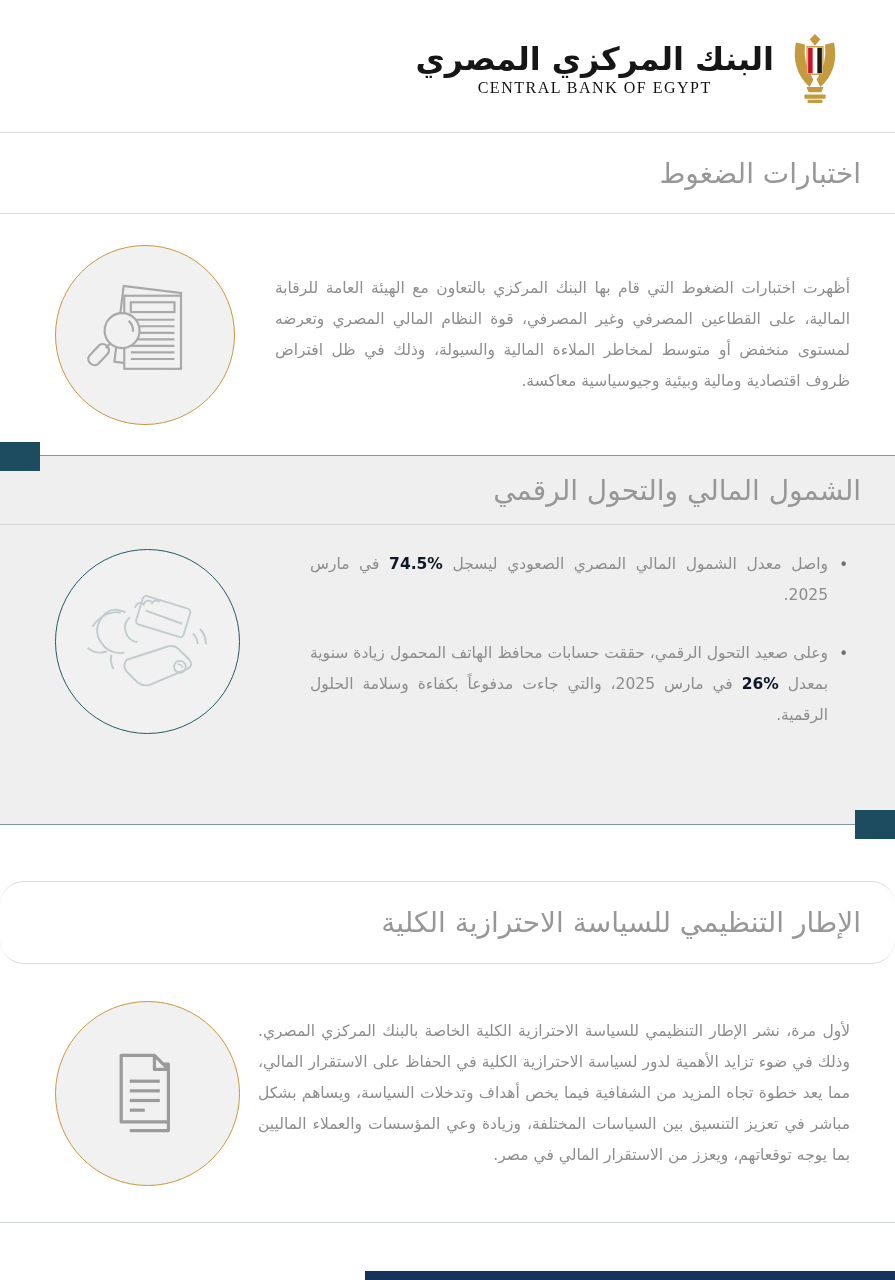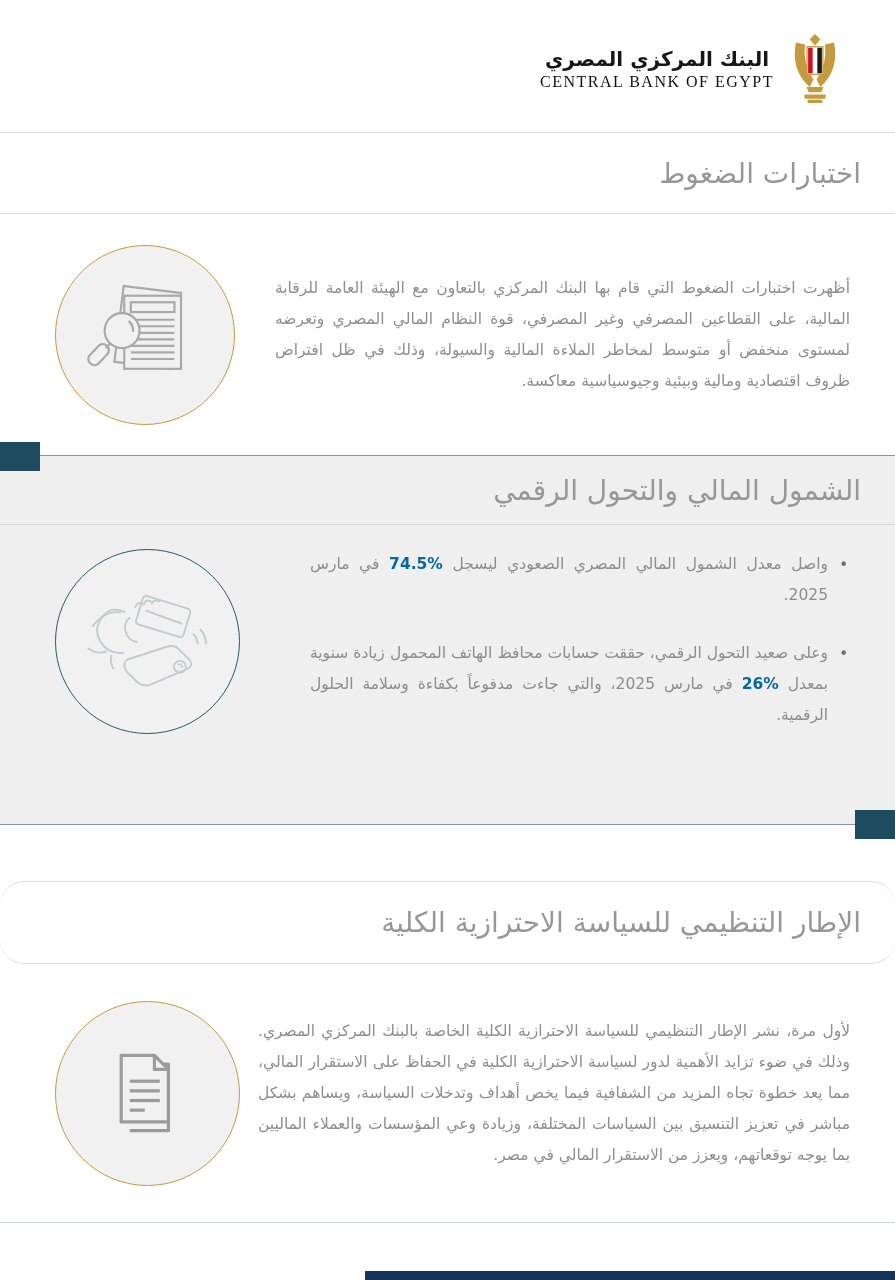--- a/index.html
+++ b/index.html
@@ -3,21 +3,21 @@
 <meta charset="utf-8">
 <style>
   * { margin:0; padding:0; box-sizing:border-box; }
   body { background:#888; display:flex; justify-content:center; font-family:"DejaVu Sans", sans-serif; }
   .page{ position:relative; width:895px; height:1280px; background:#ffffff; direction:rtl; overflow:hidden; }
 
   
   .header{ height:133px; border-bottom:1px solid #dcdcdc; display:flex; align-items:center; padding:6px 55px 0 0; }
   .logo{ display:flex; align-items:center; gap:16px; }
   .logo-text{ text-align:center; }
-  .logo-ar{ font-size:20px; font-weight:bold; color:#161616; line-height:1.15; }
+  .logo-ar{ font-size:32px; font-weight:bold; color:#161616; line-height:1.15; }
   .logo-en{ font-family:"Liberation Serif", serif; font-size:16px; letter-spacing:1.5px; color:#111; margin-top:2px; }
 
   
   .banner{ display:flex; align-items:center; padding-right:34px; border-bottom:1px solid #dcdcdc; }
   .banner h1{ font-size:28px; font-weight:400; color:#979797; letter-spacing:0; }
   .banner1{ height:81px; }
   .banner3{ height:83px; border-top:1px solid #dcdcdc; margin-top:56px;border-radius:24px; }
 
   
   .row{ display:flex; align-items:center; justify-content:space-between; padding:0 45px 0 55px; }
@@ -36,21 +36,21 @@
   
   .band{ position:relative; height:370px; background:#efeff0; border-top:1px solid #7f99a3; border-bottom:1px solid #7f99a3; }
   .tab{ position:absolute; width:40px; height:29px; background:#1d4b5f; }
   .tab-start{ right:auto; left:0; top:-14px; }
   .tab-end{ right:0; bottom:-15px; }
   .band .banner2{ height:69px; border-bottom:1px solid #d8d8d8; }
   .band-row{ display:flex; justify-content:space-between; padding:24px 45px 0 55px; align-items:flex-start; }
   .bullets{ width:540px; list-style:none; }
   .bullets li{ position:relative; padding-right:22px; margin-bottom:27px; font-size:15.5px; line-height:2.0; color:#8d8d8d; text-align:justify; }
   .bullets li::before{ content:"•"; position:absolute; right:2px; top:1px; color:#6f6f6f; font-size:15px; }
-  .gold-num{ color:#0369a1; font-weight:bold; }
+  .gold-num{ color:#0f172a; font-weight:bold; }
 
   
   .footer{ position:absolute; left:0; right:0; bottom:0; height:58px; border-top:1px solid #ccd1d5; background:#fff; }
   .footer-text{ position:absolute; left:55px; top:15px; direction:rtl; font-size:15px; font-weight:bold;margin-top:46px; }
   .footer-text .teal{ color:#1a6571; }
   .footer-text .gold{ color:#c49a4b; font-weight:bold; }
   .navy-bar{ position:absolute; right:0; bottom:0; width:530px; height:9px; background:#15345b; }
 
   svg{ display:block; }
 </style>

